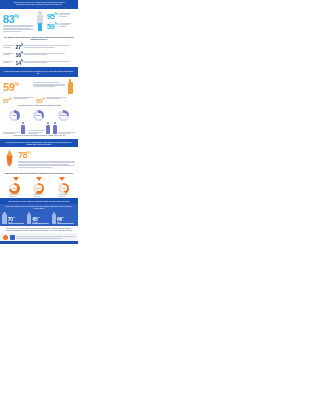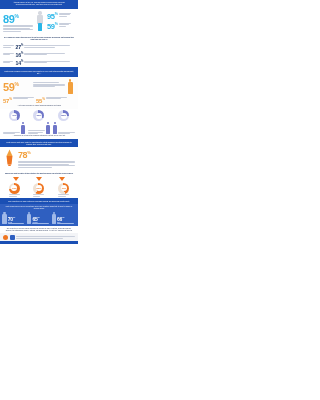--- a/index.html
+++ b/index.html
@@ -96,21 +96,21 @@
 <div class="page">
 
   <div class="band hdr">
     <div class="t1">Although women in the U.S. rank self-funded cervical cancer screening</div>
     <div class="t2">access as good health care, most have delayed a preventing visit.</div>
   </div>
 
   <div class="s1">
     <div class="s1row">
       <div class="col-l">
-        <div class="big-cy"><span>89</span><span class="pc">%</span></div>
+        <div class="big-cy"><span>83</span><span class="pc">%</span></div>
         <div class="lines" style="margin-top:1px;">
           <div class="ln w100"></div>
           <div class="ln w100"></div>
           <div class="ln w90"></div>
           <div class="ln w100"></div>
           <div class="ln w60"></div>
         </div>
       </div>
 
       <div class="col-c">

